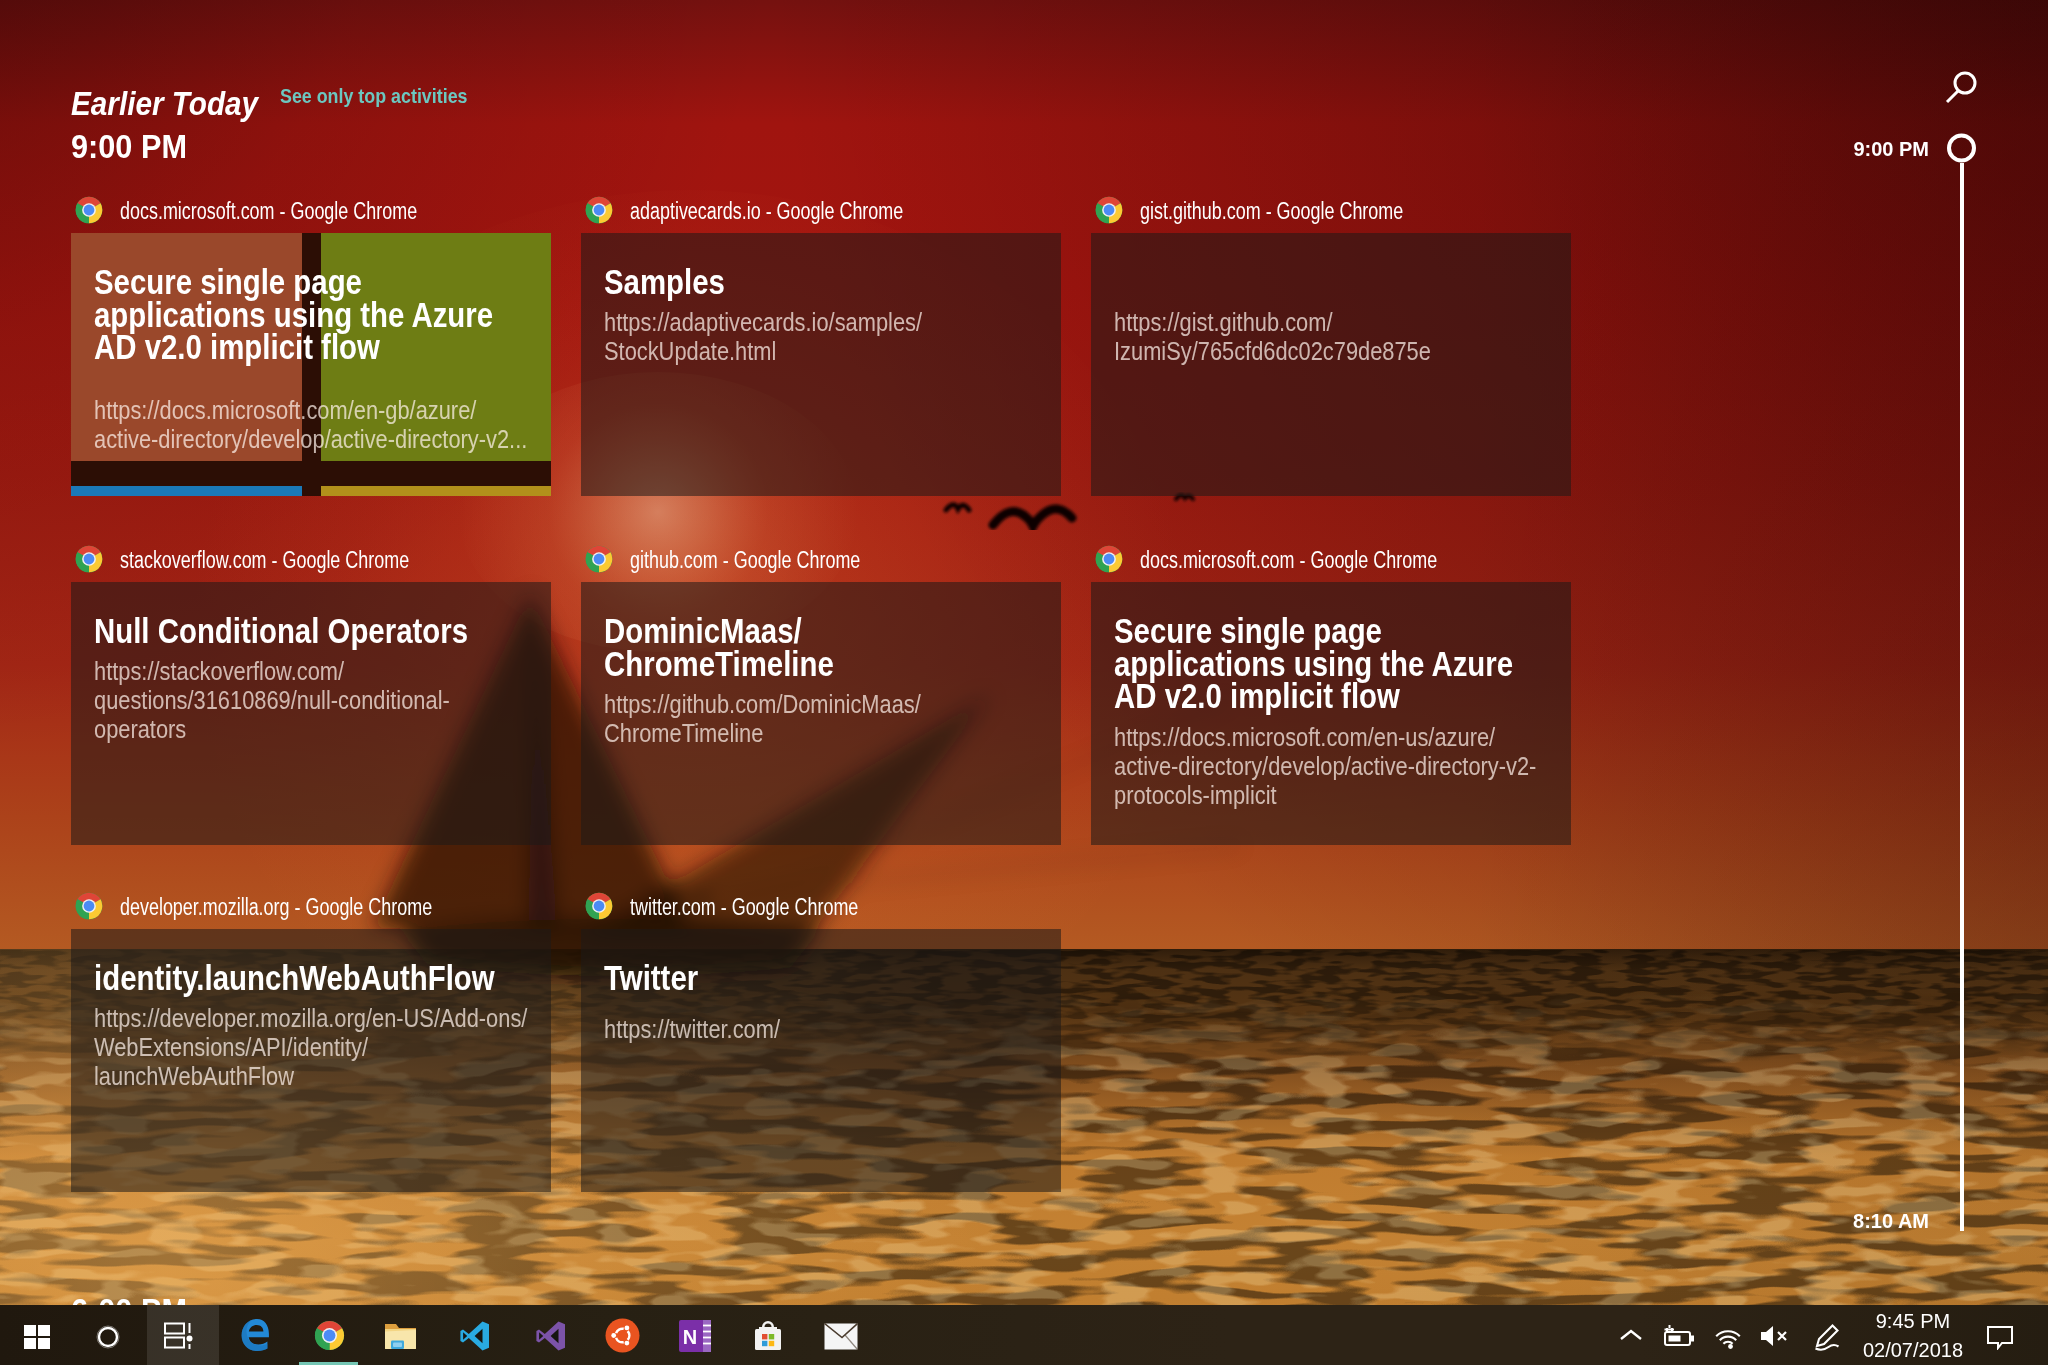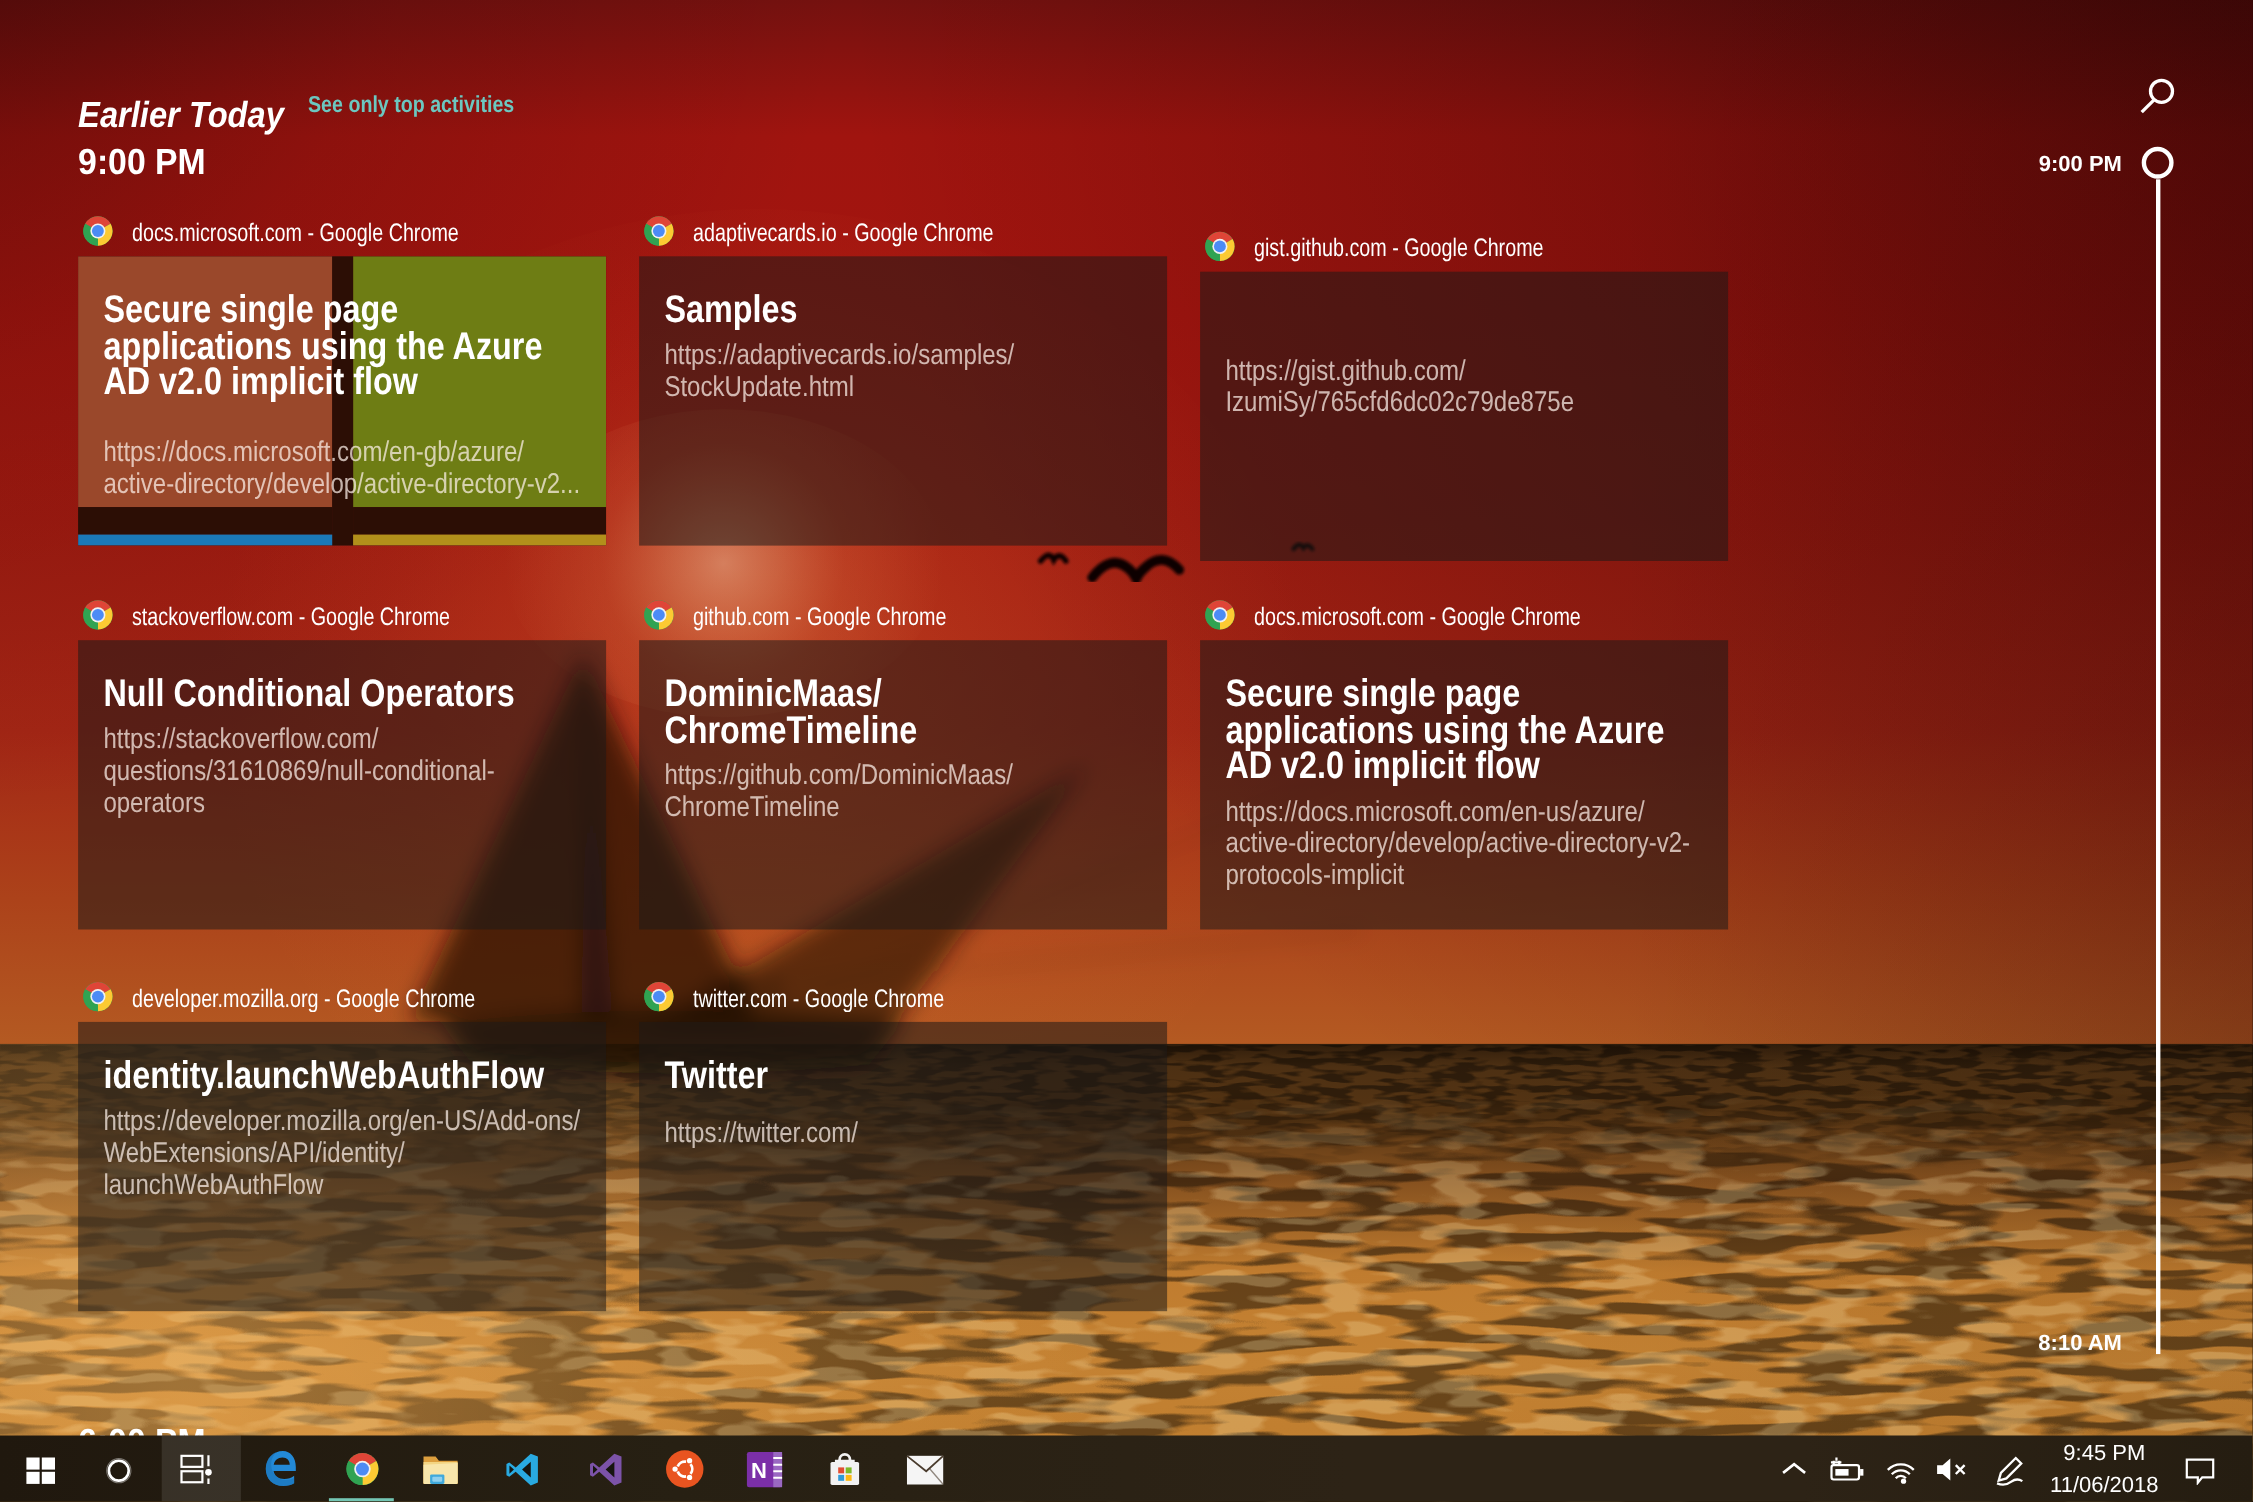--- a/index.html
+++ b/index.html
@@ -211,21 +211,21 @@
         <circle cx="24" cy="24" r="8.1" fill="#4c8bf5"></circle>
       </svg>
   <div class="st"><span class="nx">adaptivecards.io - Google Chrome</span></div>
     </div>
  <div class="cbody">
   <div class="t"><span class="nx">Samples</span></div>
   <div class="u" style="top:75px"><span class="nx">https://adaptivecards.io/samples/<br>StockUpdate.html</span></div>
  </div>
 </div>
 
-<div class="card" style="left:1091px;top:208px">
+<div class="card" style="left:1091px;top:194px">
  <div class="chd">
       <svg width="32" height="32" viewBox="0 0 48 48">
         <circle cx="24" cy="24" r="20" fill="#30a352"></circle>
         <path d="M24,24 L6.7,14 A20,20 0 0 1 41.3,14 Z" fill="#df4537"></path>
         <path d="M24,24 L41.3,14 A20,20 0 0 1 24,44 Z" fill="#fcca33"></path>
         <path d="M24,24 L24,44 A20,20 0 0 1 6.7,14 Z" fill="#30a352"></path>
         <circle cx="24" cy="24" r="10.3" fill="#f1f1f1"></circle>
         <circle cx="24" cy="24" r="8.1" fill="#4c8bf5"></circle>
       </svg>
   <div class="st"><span class="nx">gist.github.com - Google Chrome</span></div>
@@ -451,16 +451,16 @@
  <path fill="#fff" d="M3,8 h5 l7,-6 v20 l-7,-6 h-5 Z"></path>
  <path d="M20,8 l8,8 M28,8 l-8,8" stroke="#fff" stroke-width="2.2"></path>
 </svg>
 <svg class="abs" style="left:1812px;top:1321px" width="32" height="30" viewBox="0 0 32 30">
  <g fill="none" stroke="#fff" stroke-width="2.1">
   <path d="M20.5,4.5 l5,5 L12,23 l-7,2 2,-7 Z"></path>
   <path d="M3.5,27.5 q7,3 13,-1.5 q5,-3.8 10,-0.5"></path>
  </g>
 </svg>
 <div class="abs" style="left:1848px;top:1310px;width:130px;height:22px;color:#fff;font-size:20px;text-align:center">9:45 PM</div>
-<div class="abs" style="left:1848px;top:1339px;width:130px;height:22px;color:#fff;font-size:20px;text-align:center">11/06/2018</div>
+<div class="abs" style="left:1848px;top:1339px;width:130px;height:22px;color:#fff;font-size:20px;text-align:center">02/07/2018</div>
 <svg class="abs" style="left:1985px;top:1324px" width="30" height="26" viewBox="0 0 30 26">
  <path fill="none" stroke="#fff" stroke-width="2" d="M3,3 h24 v16 h-10 l-4,5 v-5 h-10 Z"></path>
 </svg>
 
 </body></html>

